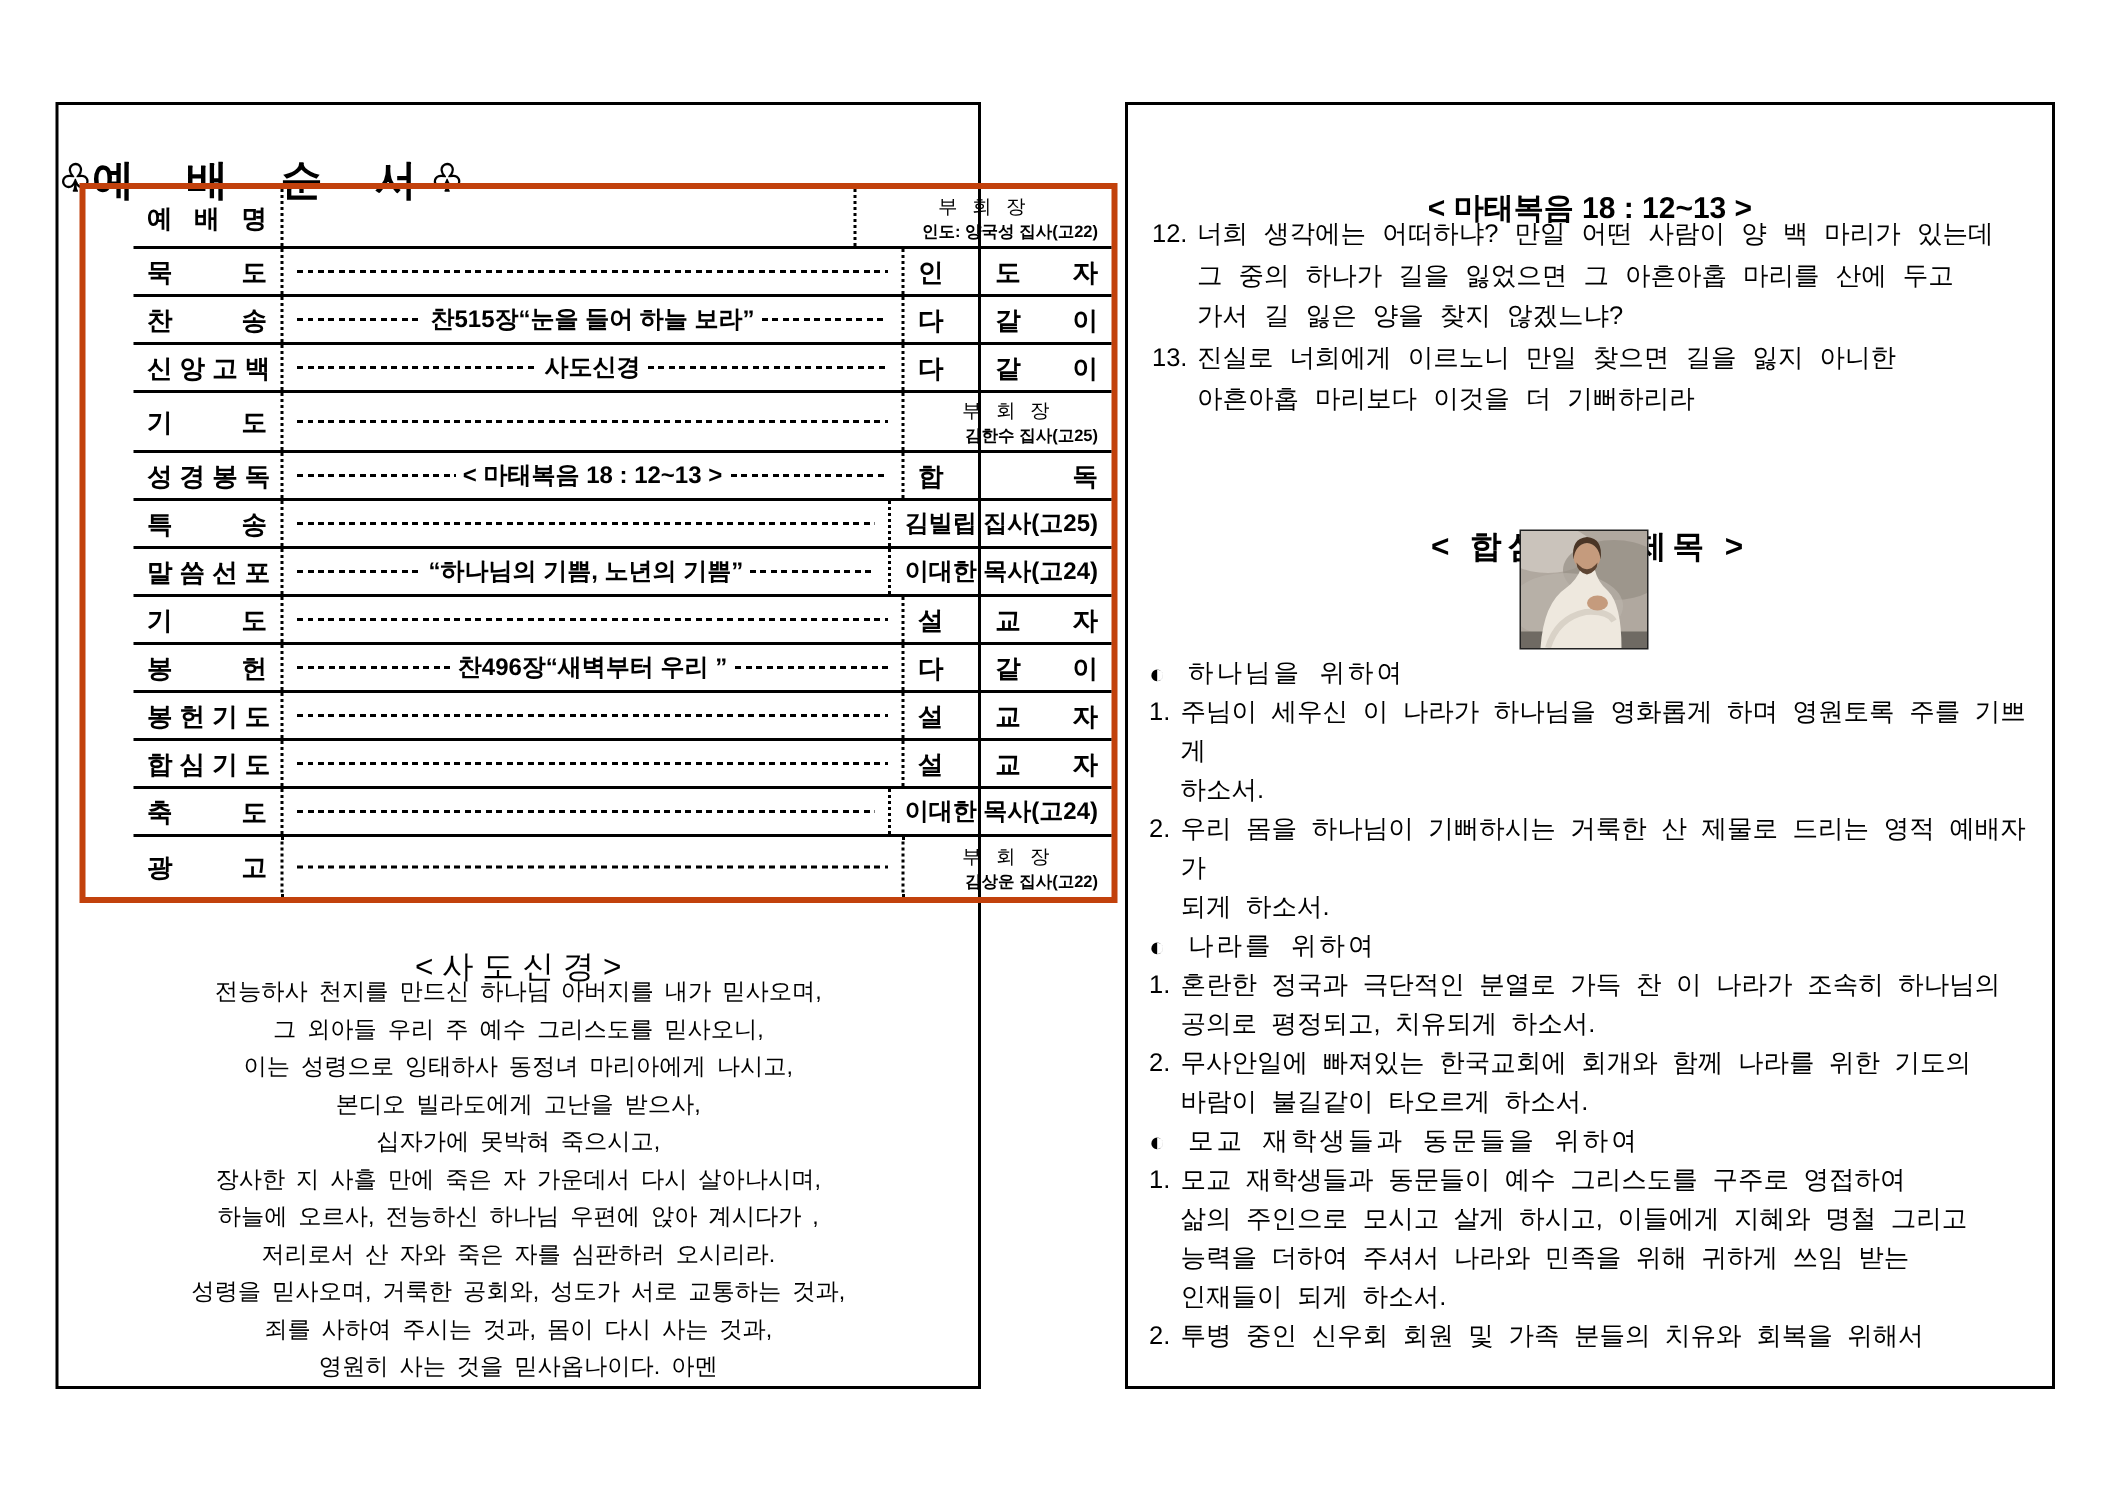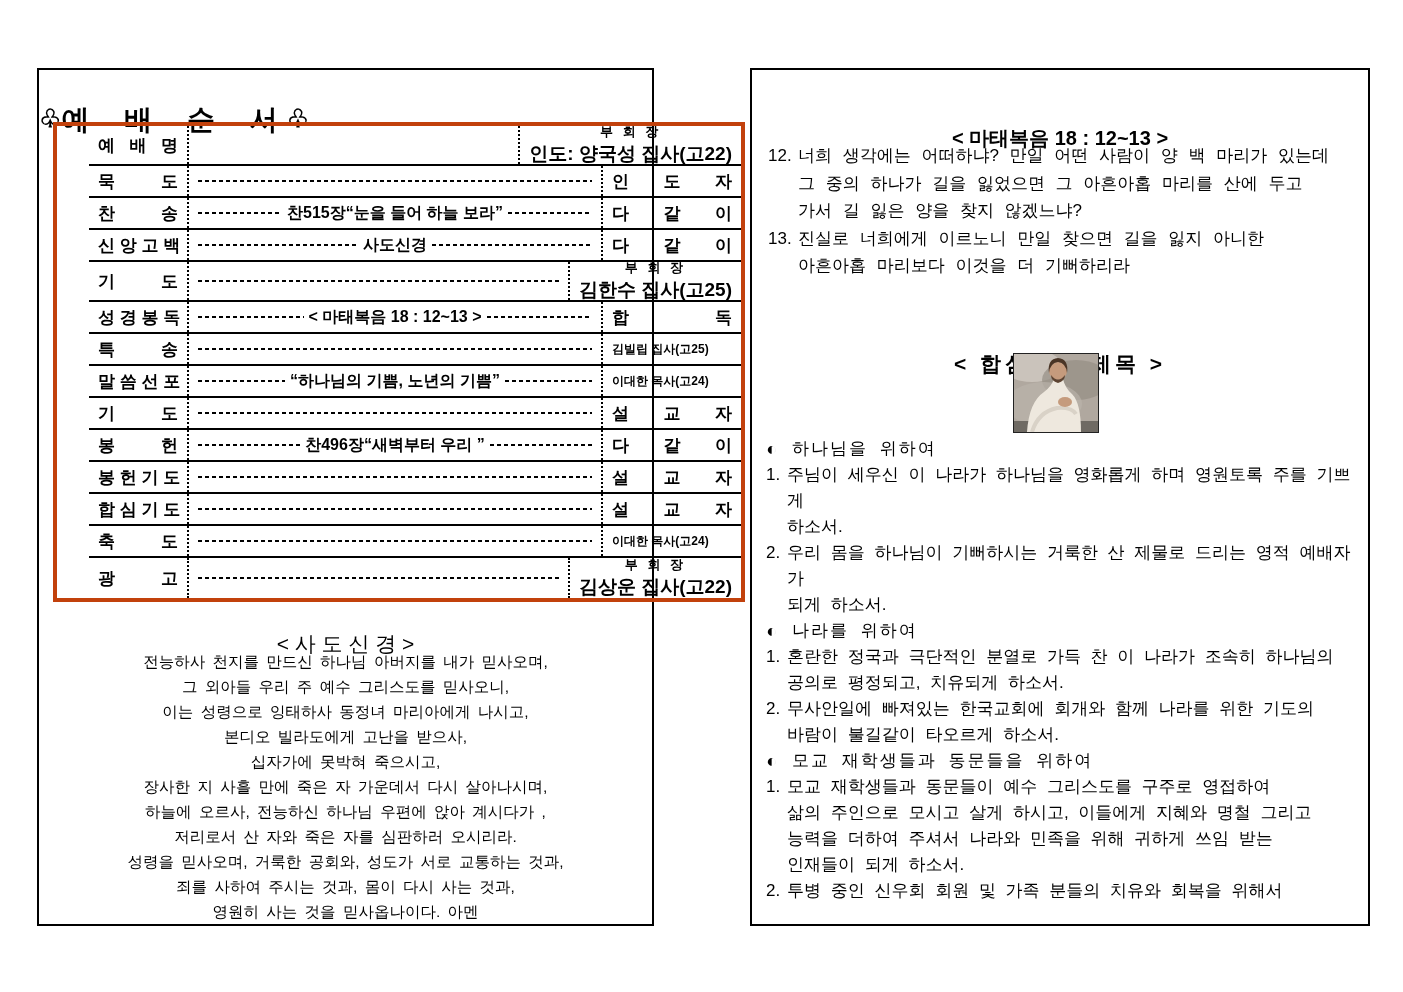--- a/index.html
+++ b/index.html
@@ -18,24 +18,24 @@
   .row{display:flex;height:32px;border-bottom:2px solid #000;box-sizing:border-box;}
   .row.two{height:40px;}
   .row:last-child{border-bottom:none;}
   .cell-label{flex:0 0 100px;width:100px;border-right:2px dotted #000;box-sizing:border-box;display:flex;align-items:center;padding:0 9px;}
   .cell-label .lab{width:100%;font-weight:bold;font-size:17px;text-align:justify;text-align-last:justify;white-space:nowrap;}
   .cell-mid{flex:1 1 auto;min-width:0;display:flex;align-items:center;padding:0 7px;}
   .mid-text{font-weight:bold;font-size:16px;white-space:nowrap;padding:0 3px;flex:0 0 auto;}
   .leader{flex:1 1 0;height:2px;margin:0 2px;align-self:center;background:repeating-linear-gradient(90deg,#000 0,#000 4px,transparent 4px,transparent 7px);}
   .cell-right{flex:0 0 140px;border-left:2px dotted #000;box-sizing:border-box;display:flex;flex-direction:column;justify-content:center;padding:0 9px;}
   .cell-right.wide{flex:0 0 172px;}
-  .r-line{width:100%;font-weight:bold;font-size:12px;text-align:left;white-space:nowrap;}
+  .r-line{width:100%;font-weight:bold;font-size:16px;text-align:right;white-space:nowrap;}
   .r-line.justify{font-size:17px;text-align:justify;text-align-last:justify;}
-  .r-top{width:100%;font-weight:bold;font-size:13px;letter-spacing:3px;text-align:center;white-space:nowrap;}
-  .r-bottom{width:100%;font-weight:bold;font-size:19px;text-align:right;white-space:nowrap;}
+  .r-top{width:100%;font-weight:normal;font-size:13px;letter-spacing:3px;text-align:center;white-space:nowrap;}
+  .r-bottom{width:100%;font-weight:bold;font-size:11px;text-align:right;white-space:nowrap;}
 
   .creed-title{position:absolute;top:543px;left:0;right:0;text-align:center;font-weight:normal;font-size:21px;white-space:nowrap;}
   .creed{position:absolute;top:579px;left:0;right:0;text-align:center;font-size:15.5px;line-height:25px;word-spacing:3px;}
 
   
   .sc-title{position:absolute;top:38px;left:0;right:0;text-align:center;font-weight:bold;font-size:20px;white-space:nowrap;}
   .verses{position:absolute;top:72px;left:0;right:6px;font-size:17px;line-height:27.5px;word-spacing:6px;}
   .verse{position:relative;padding-left:46px;}
   .vnum{position:absolute;left:16px;top:0;word-spacing:0;}
   .prayer-title{position:absolute;top:250px;left:0;right:0;text-align:center;font-weight:bold;font-size:21px;letter-spacing:4px;white-space:nowrap;margin-top:30px;}

